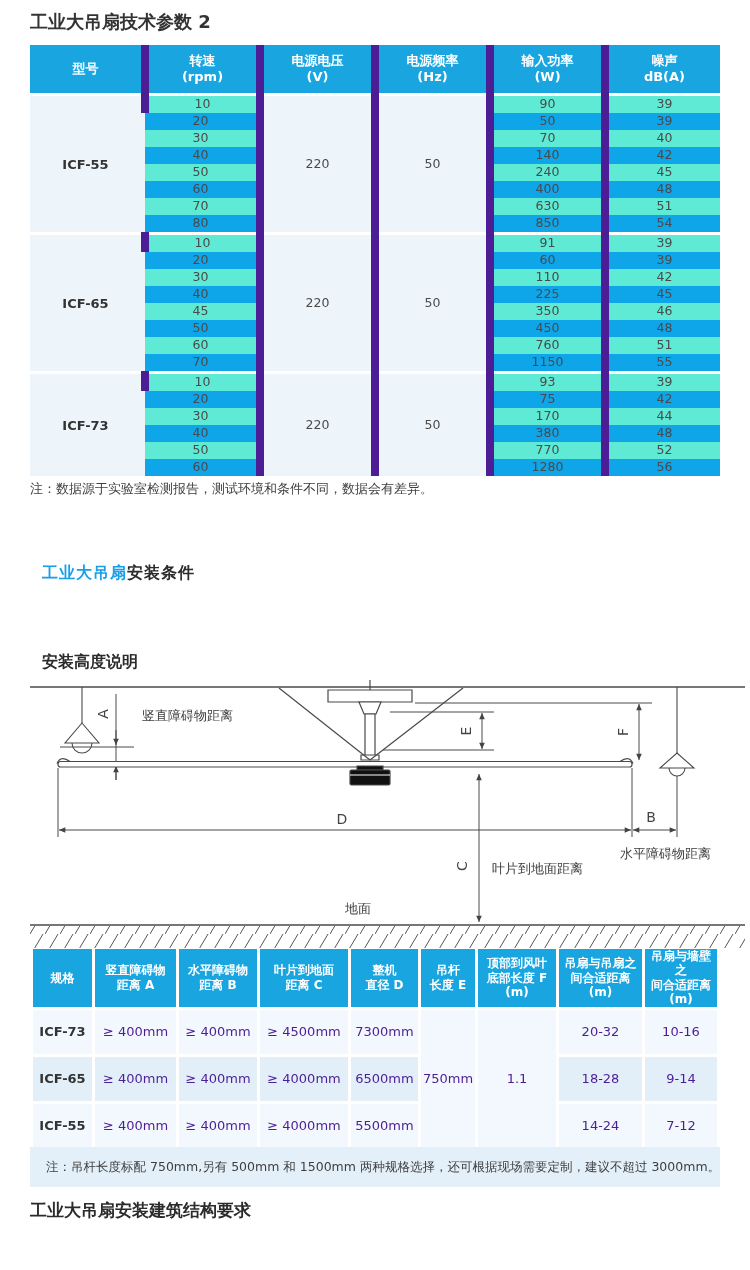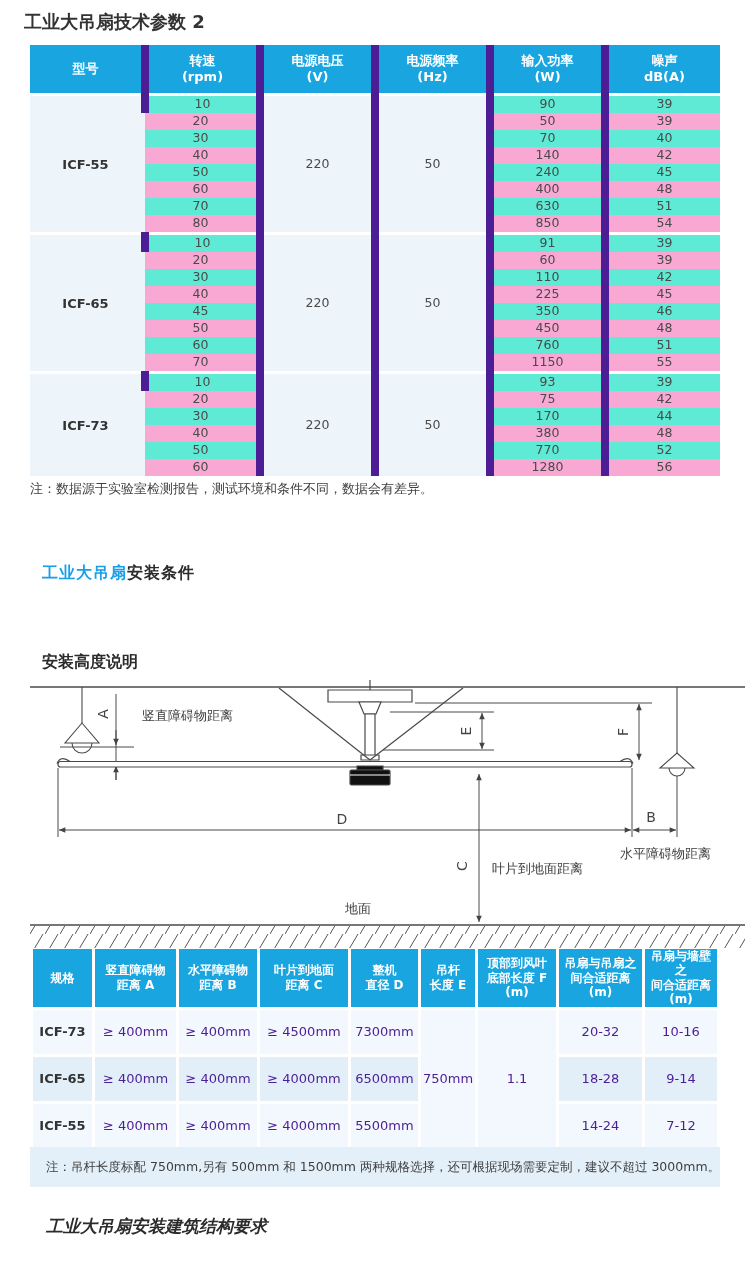--- a/index.html
+++ b/index.html
@@ -1,34 +1,34 @@
 <!DOCTYPE html>
 <html><head>
 <meta charset="utf-8">
 <style>
   html,body{margin:0;padding:0;background:#fff;}
   .page{
     position:relative;width:750px;height:1270px;overflow:hidden;background:#fff;
     font-family:"DejaVu Sans","Liberation Sans",sans-serif;color:#333;
   }
-  .title1{position:absolute;left:24px;top:10px;font-size:18px;font-weight:700;color:#333;margin:0;}
+  .title1{position:absolute;left:30px;top:10px;font-size:18px;font-weight:700;color:#333;margin:0;}
   
   .t1{position:absolute;left:30px;top:45px;width:690px;border-collapse:collapse;table-layout:fixed;}
   .t1 th{
     background:#18a5e0;color:#fff;font-size:13px;font-weight:700;
     height:48px;padding:0;line-height:1.25;text-align:center;vertical-align:middle;
   }
   .t1 th+th, .t1 td+td{border-left:8px solid #4c1d95;}
   .t1 td{
     font-size:12.5px;color:#4a4a4a;text-align:center;vertical-align:middle;
     height:17px;padding:0;line-height:1;
   }
   .t1 tr.gstart td{border-top:3px solid #fff;}
   .t1 td.light{background:#5eead4;}
-  .t1 td.dark{background:#f9a8d4;}
+  .t1 td.dark{background:#0ea5e9;}
   .t1 td.span-cell{background:#edf5fb;}
   .t1 td.model{font-weight:700;color:#333;font-size:13px;}
   .note1{position:absolute;left:30px;top:480px;font-size:13px;color:#3e3e3e;margin:0;}
   
   .sec2{position:absolute;left:30px;top:551px;margin:12px;font-size:16px;font-weight:700;color:#2b2b2b;letter-spacing:1px;}
   .sec2 .blue{color:#189fe8;}
   .sub{position:absolute;left:30px;top:640px;margin:12px;font-size:16px;font-weight:700;color:#2b2b2b;}
   
   .diagram{position:absolute;left:0;top:670px;}
   .diagram text{fill:#3c3c3c;font-size:13px;font-family:"DejaVu Sans","Liberation Sans",sans-serif;}
@@ -46,21 +46,21 @@
   }
   .t2 td.light{background:#f2f8fd;}
   .t2 td.dark{background:#e2eff9;}
   .t2 td.span-cell{background:#f2f8fd;}
   .t2 td.spec{font-weight:700;color:#333;}
   .note2{
     position:absolute;left:30px;top:1147px;width:690px;height:40px;background:#e4f0f9;
     display:flex;align-items:center;box-sizing:border-box;padding:0 16px;
     font-size:12.5px;color:#3e3e3e;white-space:nowrap;
   }
-  .foot-h{position:absolute;left:30px;top:1199px;margin:16px;font-size:17px;font-weight:700;color:#2b2b2b;font-style:italic;}
+  .foot-h{position:absolute;left:30px;top:1199px;margin:0;font-size:17px;font-weight:700;color:#2b2b2b;}
   .foot-b{position:absolute;left:30px;top:1228px;margin:0;font-size:13.5px;color:#4a4a4a;}
 </style>
 </head>
 <body>
 
 <div class="page">
 
   <h1 class="title1">工业大吊扇技术参数 2</h1>
 
   <table class="t1" id="t1">

